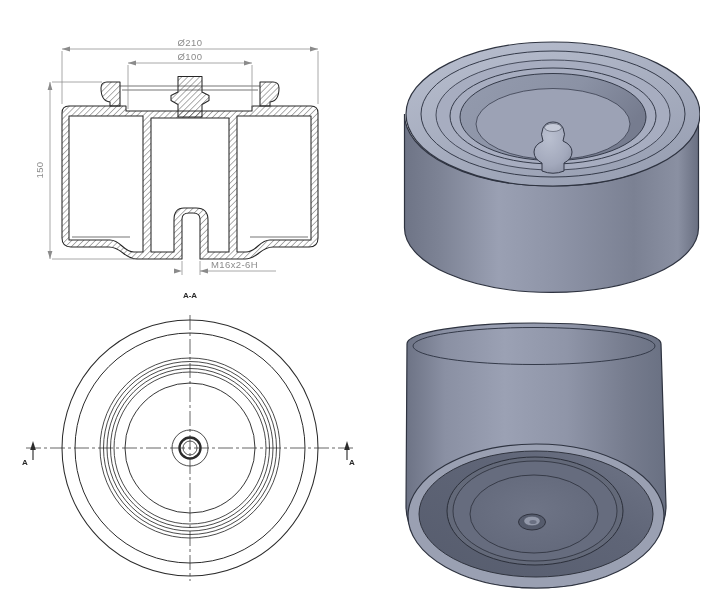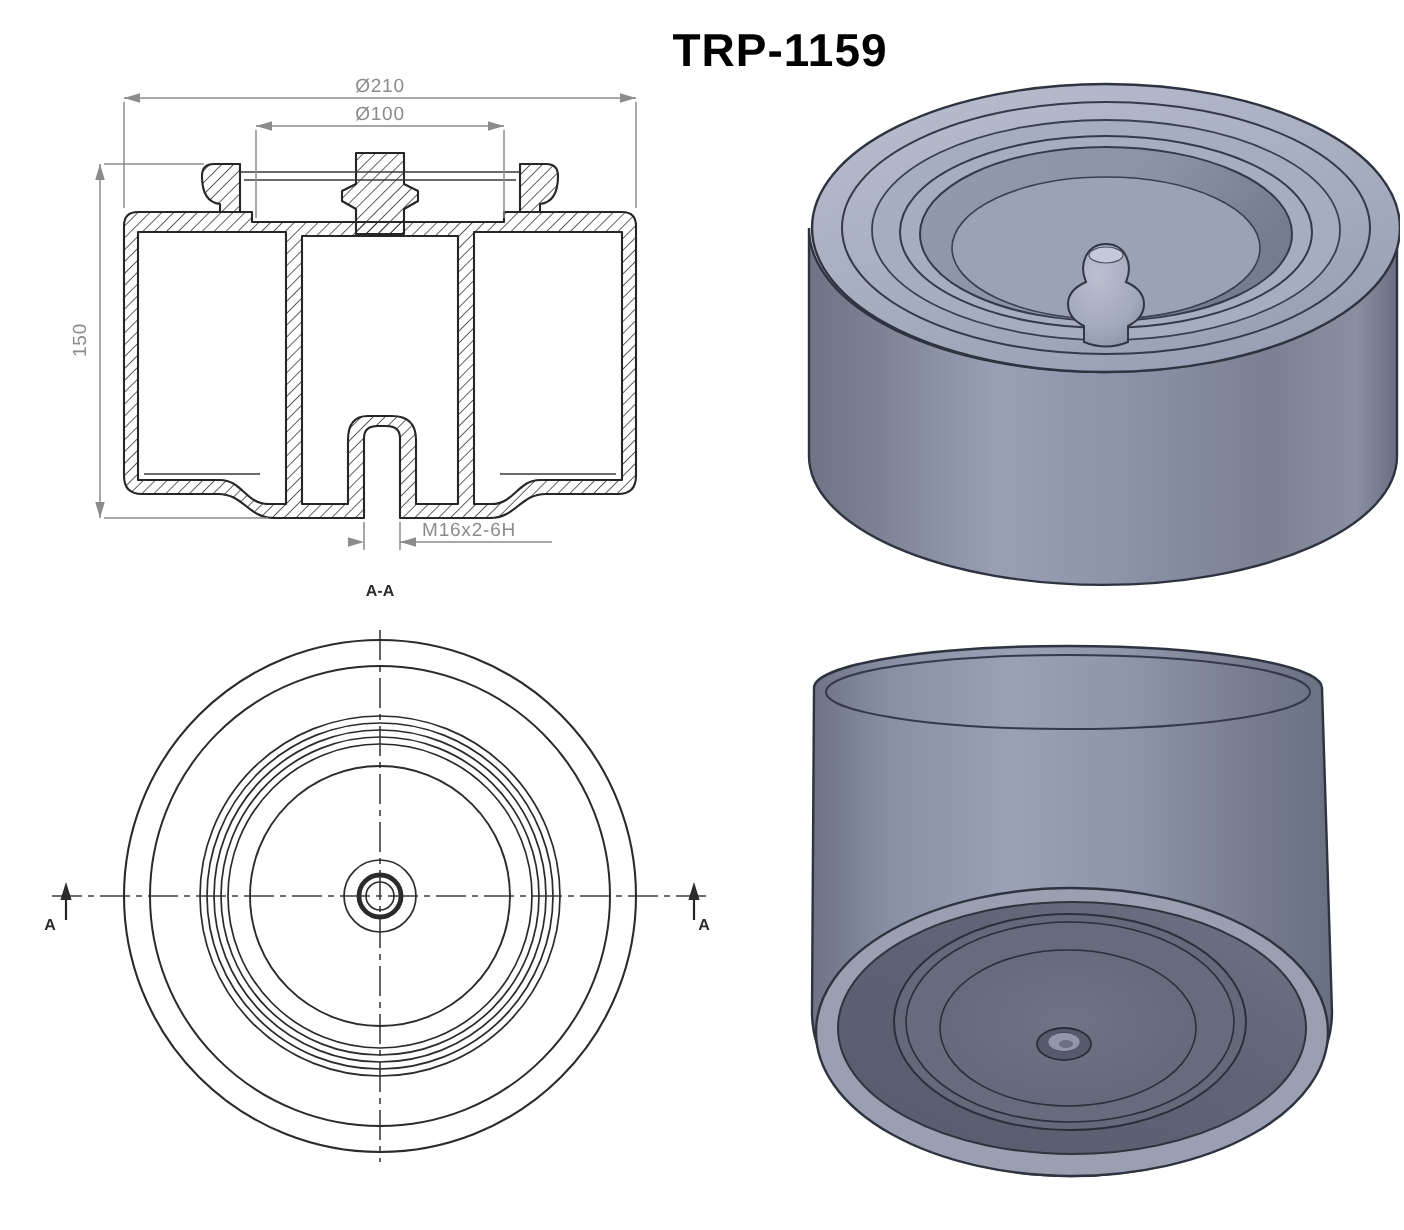--- a/index.html
+++ b/index.html
@@ -22,21 +22,20 @@
   .cl{stroke:#3f3f3f;stroke-width:0.8;fill:none;stroke-dasharray:15 3 3 3;}
   .circ{stroke:#2b2b2b;fill:none;}
   .secarrow{fill:#2b2b2b;stroke:none;}
   .rim{stroke:#343a49;stroke-width:1;fill:none;}
 </style>
 </head>
 <body>
 
 <div class="sheet">
 
-  <div class="title">TRP-1159</div>
 
   <svg id="section-svg" width="330" height="270" viewBox="0 0 330 270">
     <defs>
       <pattern id="hatch" patternUnits="userSpaceOnUse" width="4.2" height="4.2" patternTransform="rotate(45)">
         <line x1="0" y1="0" x2="0" y2="4.2" stroke="#2b2b2b" stroke-width="0.75"></line>
       </pattern>
     </defs>
 
     <path class="solid" fill-rule="evenodd" d="M32,75 Q32,68 39,68 L96,68 L96,73 L222,73 L222,68 L281,68 Q288,68 288,75
          L288,200 Q288,209 279,209 L243,209 C230,209 228,221 215,221 L170,221

